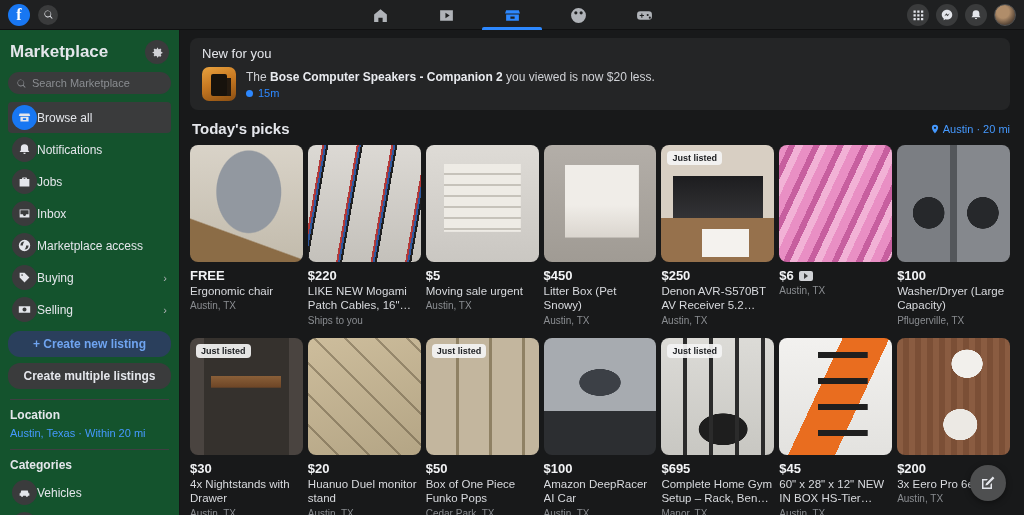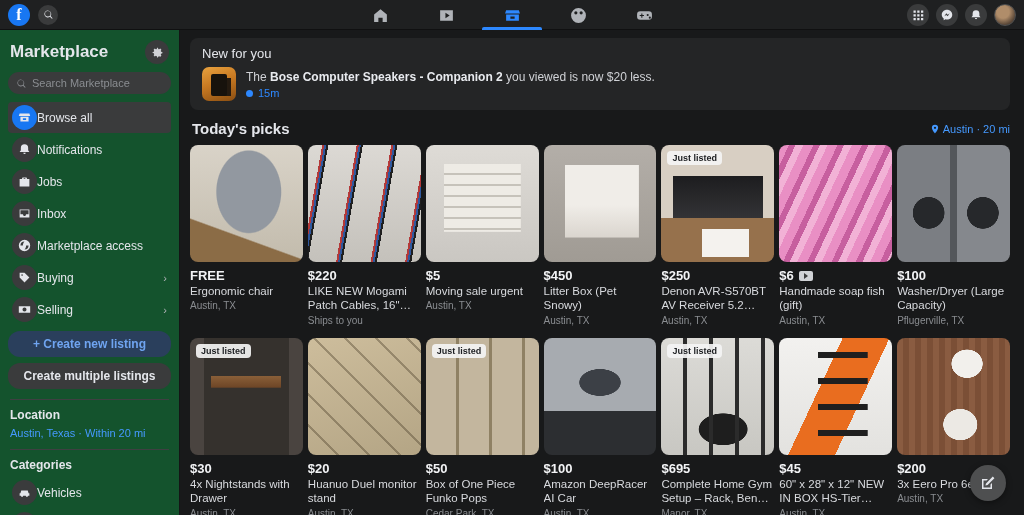--- a/index.html
+++ b/index.html
@@ -393,21 +393,20 @@
           <div class="c-title">Denon AVR-S570BT AV Receiver 5.2 Channel 8K Ultra</div>
           <div class="c-meta">Austin, TX</div>
         </div>
 
         <div class="card">
           <div class="ph ph-6"></div>
           <div class="price-row">
               <span class="price">$6</span>
               <span class="vid"></span>
             </div>
-          <div class="c-title">Handmade soap fish (gift)</div>
           <div class="c-meta">Austin, TX</div>
         </div>
 
         <div class="card">
           <div class="ph ph-7"></div>
           <div class="price-row">
               <span class="price">$100</span>
             </div>
           <div class="c-title">Washer/Dryer (Large Capacity)</div>
           <div class="c-meta">Pflugerville, TX</div>

